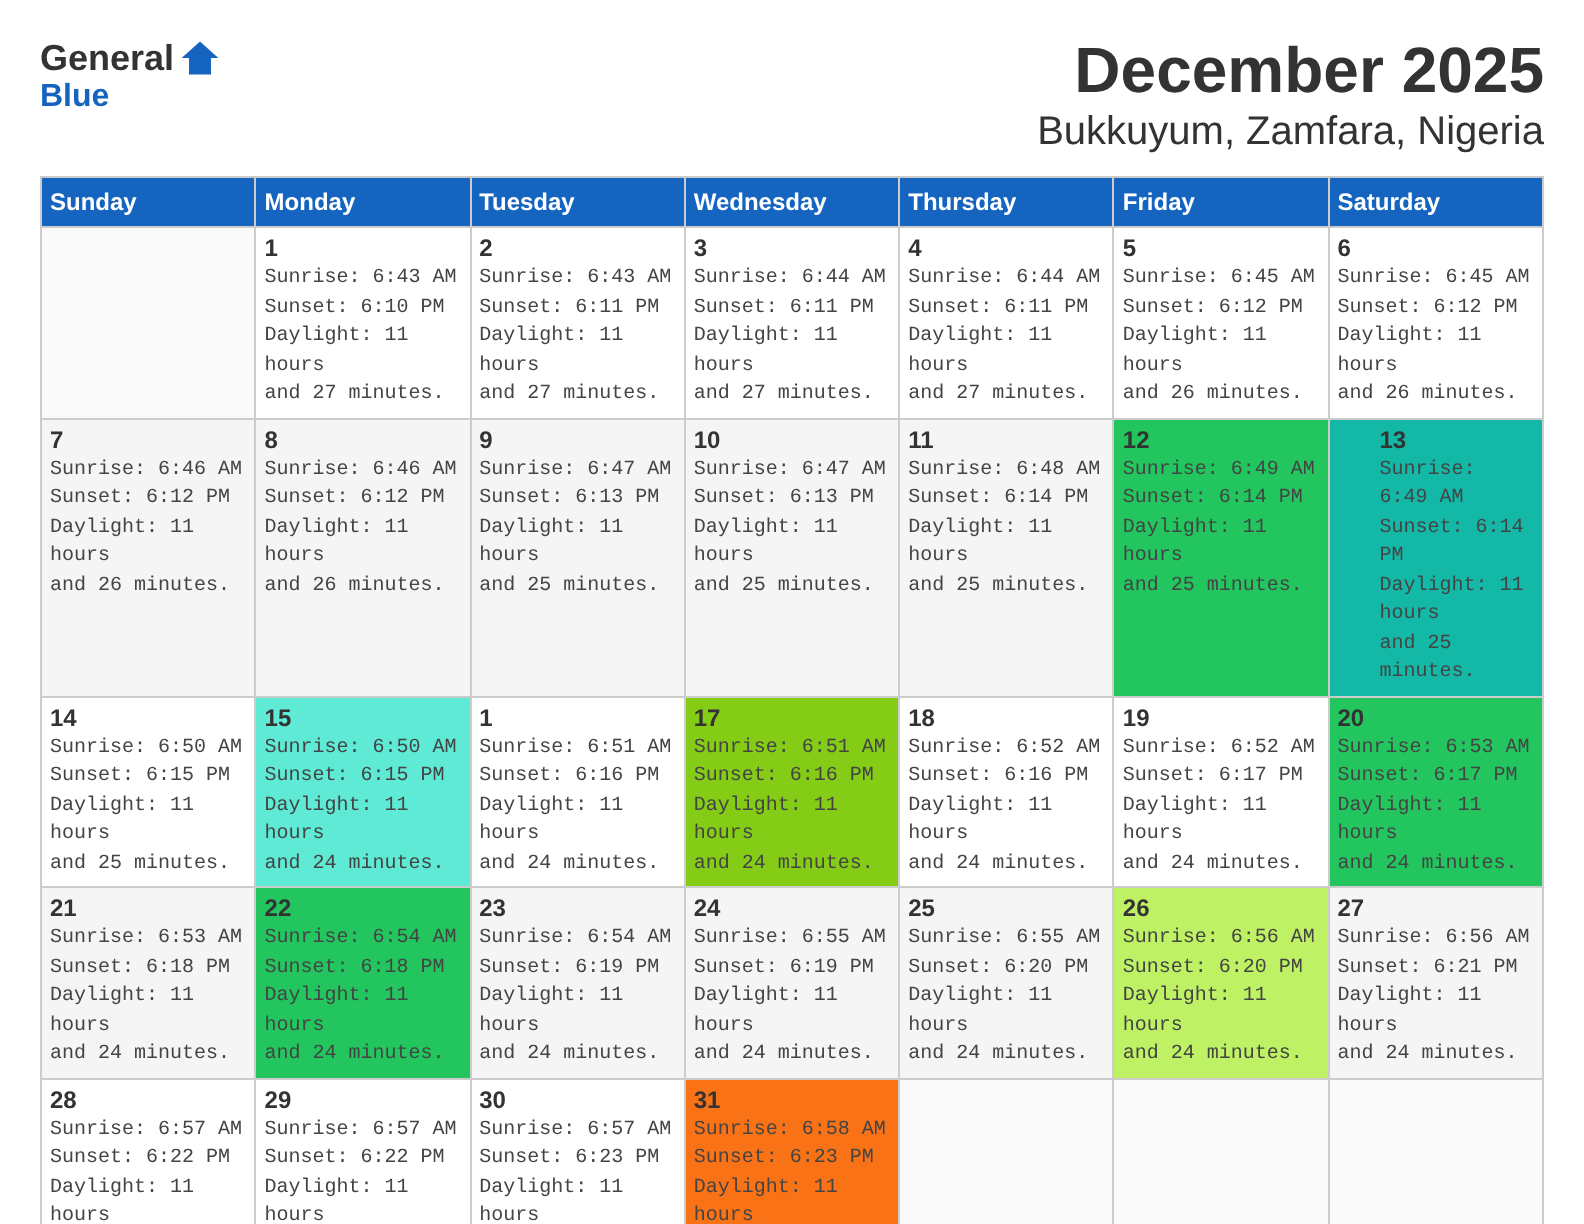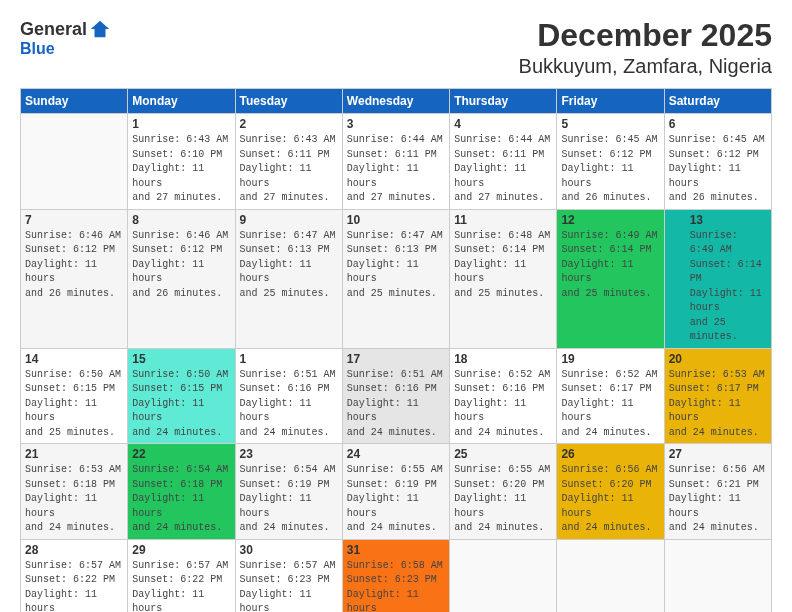--- a/index.html
+++ b/index.html
@@ -243,42 +243,42 @@
 Daylight: 11 hours
 and 24 minutes.</div>
           </td>
           <td style="background: rgb(255, 255, 255);">
             <span class="day-number">1</span>
             <div class="day-info" style="white-space: pre-line;">Sunrise: 6:51 AM
 Sunset: 6:16 PM
 Daylight: 11 hours
 and 24 minutes.</div>
           </td>
-          <td style="background: #e5e5e5;">
+          <td style="background: #84cc16;">
             <span class="day-number">17</span>
             <div class="day-info" style="white-space: pre-line;">Sunrise: 6:51 AM
 Sunset: 6:16 PM
 Daylight: 11 hours
 and 24 minutes.</div>
           </td>
           <td style="background: rgb(255, 255, 255);">
             <span class="day-number">18</span>
             <div class="day-info" style="white-space: pre-line;">Sunrise: 6:52 AM
 Sunset: 6:16 PM
 Daylight: 11 hours
 and 24 minutes.</div>
           </td>
           <td style="background: rgb(255, 255, 255);">
             <span class="day-number">19</span>
             <div class="day-info" style="white-space: pre-line;">Sunrise: 6:52 AM
 Sunset: 6:17 PM
 Daylight: 11 hours
 and 24 minutes.</div>
           </td>
-          <td style="background: #eab308; margin-top: 25px;">
+          <td style="background: #22c55e; margin-top: 25px;">
             <span class="day-number">20</span>
             <div class="day-info" style="white-space: pre-line;">Sunrise: 6:53 AM
 Sunset: 6:17 PM
 Daylight: 11 hours
 and 24 minutes.</div>
           </td>
         </tr>
         <tr>
           <td style="background: rgb(245, 245, 245);">
             <span class="day-number">21</span>
@@ -308,21 +308,21 @@
 Daylight: 11 hours
 and 24 minutes.</div>
           </td>
           <td style="background: rgb(245, 245, 245);">
             <span class="day-number">25</span>
             <div class="day-info" style="white-space: pre-line;">Sunrise: 6:55 AM
 Sunset: 6:20 PM
 Daylight: 11 hours
 and 24 minutes.</div>
           </td>
-          <td style="background: #eab308;">
+          <td style="background: #bef264;">
             <span class="day-number">26</span>
             <div class="day-info" style="white-space: pre-line;">Sunrise: 6:56 AM
 Sunset: 6:20 PM
 Daylight: 11 hours
 and 24 minutes.</div>
           </td>
           <td style="background: rgb(245, 245, 245);">
             <span class="day-number">27</span>
             <div class="day-info" style="white-space: pre-line;">Sunrise: 6:56 AM
 Sunset: 6:21 PM

